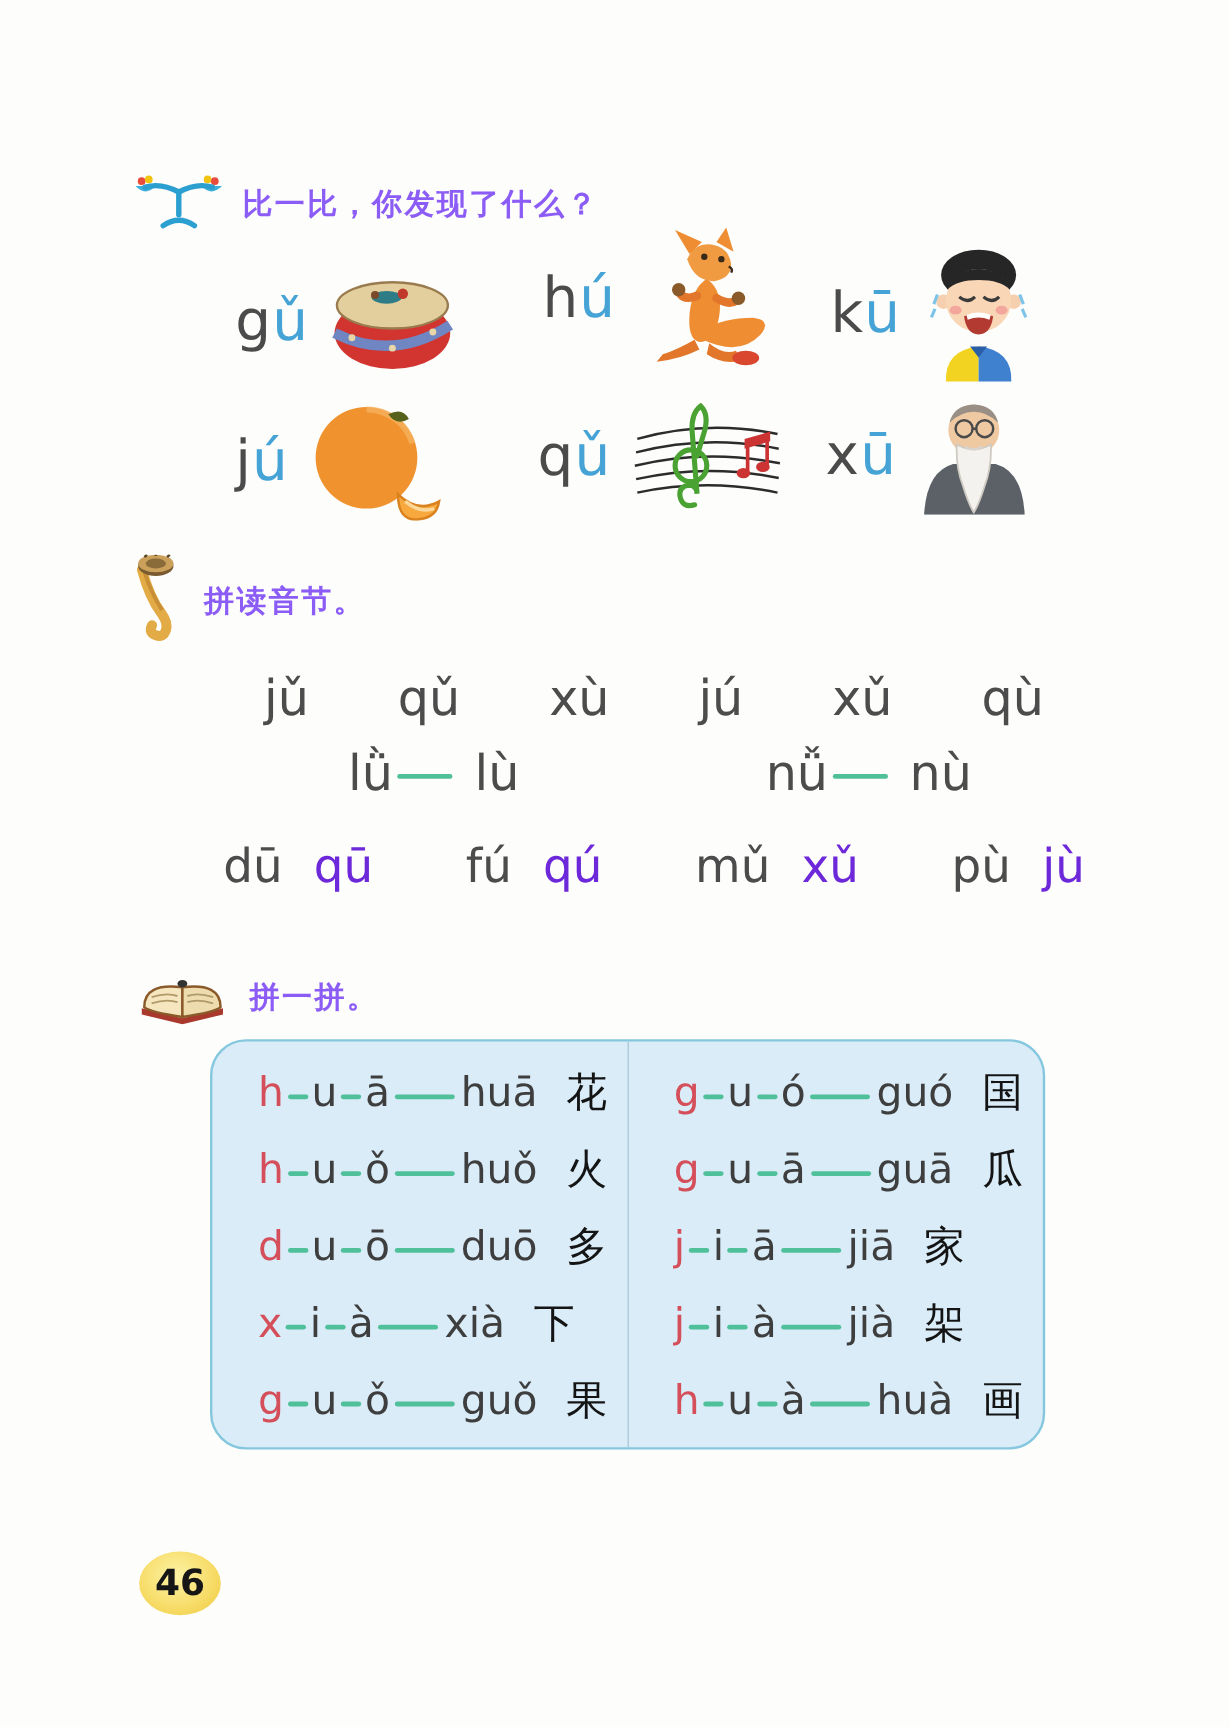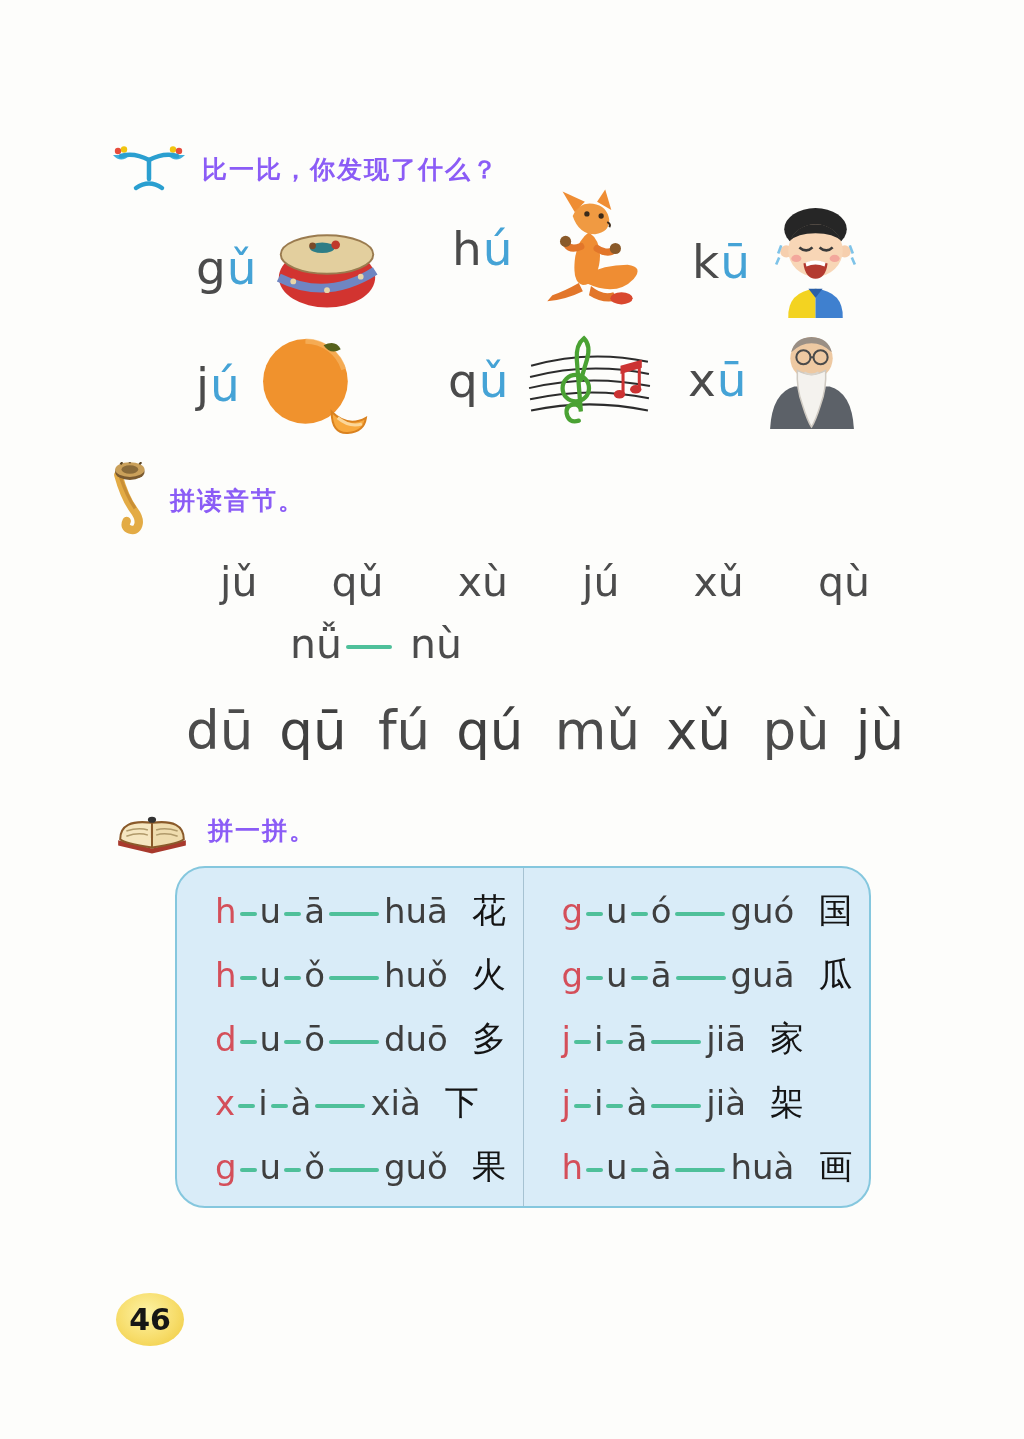--- a/index.html
+++ b/index.html
@@ -31,24 +31,24 @@
   .c2 { left:452px; top:184px; height:128px; }
   .c3 { left:692px; top:200px; height:122px; }
   .c4 { left:196px; top:332px; height:104px; }
   .c5 { left:448px; top:326px; height:108px; }
   .c6 { left:688px; top:328px; height:102px; }
 
   
   .read-row { position:absolute; display:flex; align-items:center; color:#4c4c4c; }
   #read-row1 { left:220px; top:546px; width:650px; justify-content:space-between; font-size:41px;margin-top:12px; }
   #read-row2 { left:290px; top:620px; width:520px; justify-content:space-between; font-size:41px; }
-  #read-row3 { left:186px; top:700px; width:718px; justify-content:space-between; font-size:53px; }
+  #read-row3 { left:186px; top:700px; width:718px; justify-content:space-between; font-size:39px; }
   .pair { display:flex; align-items:center; }
   .drill-pair { display:flex; align-items:center; gap:26px; }
-  .green-text { color:#404040; }
+  .green-text { color:#6d28d9; }
   .dash-long {
     display:inline-block; width:46px; height:4px; background:#4fc09a;
     border-radius:2px; margin:6px 18px 0 4px;
   }
 
   
   .blend-box {
     position:absolute; left:175px; top:866px; width:696px; height:342px;
     background:#d9ecf8; border:2px solid #85c7de; border-radius:30px;
     display:flex; overflow:hidden;
@@ -243,20 +243,25 @@
   <span>jǔ</span>
   <span>qǔ</span>
   <span>xù</span>
   <span>jú</span>
   <span>xǔ</span>
   <span>qù</span>
 </div>
 
 <div class="read-row" id="read-row2">
   <span class="pair">
+    <span>lǜ</span>
+    <span class="dash-long"></span>
+    <span>lù</span>
+  </span>
+  <span class="pair">
     <span>nǚ</span>
     <span class="dash-long"></span>
     <span>nù</span>
   </span>
 </div>
 
 <div class="read-row" id="read-row3">
   <span class="drill-pair">
     <span>dū</span>
     <span class="green-text">qū</span>

